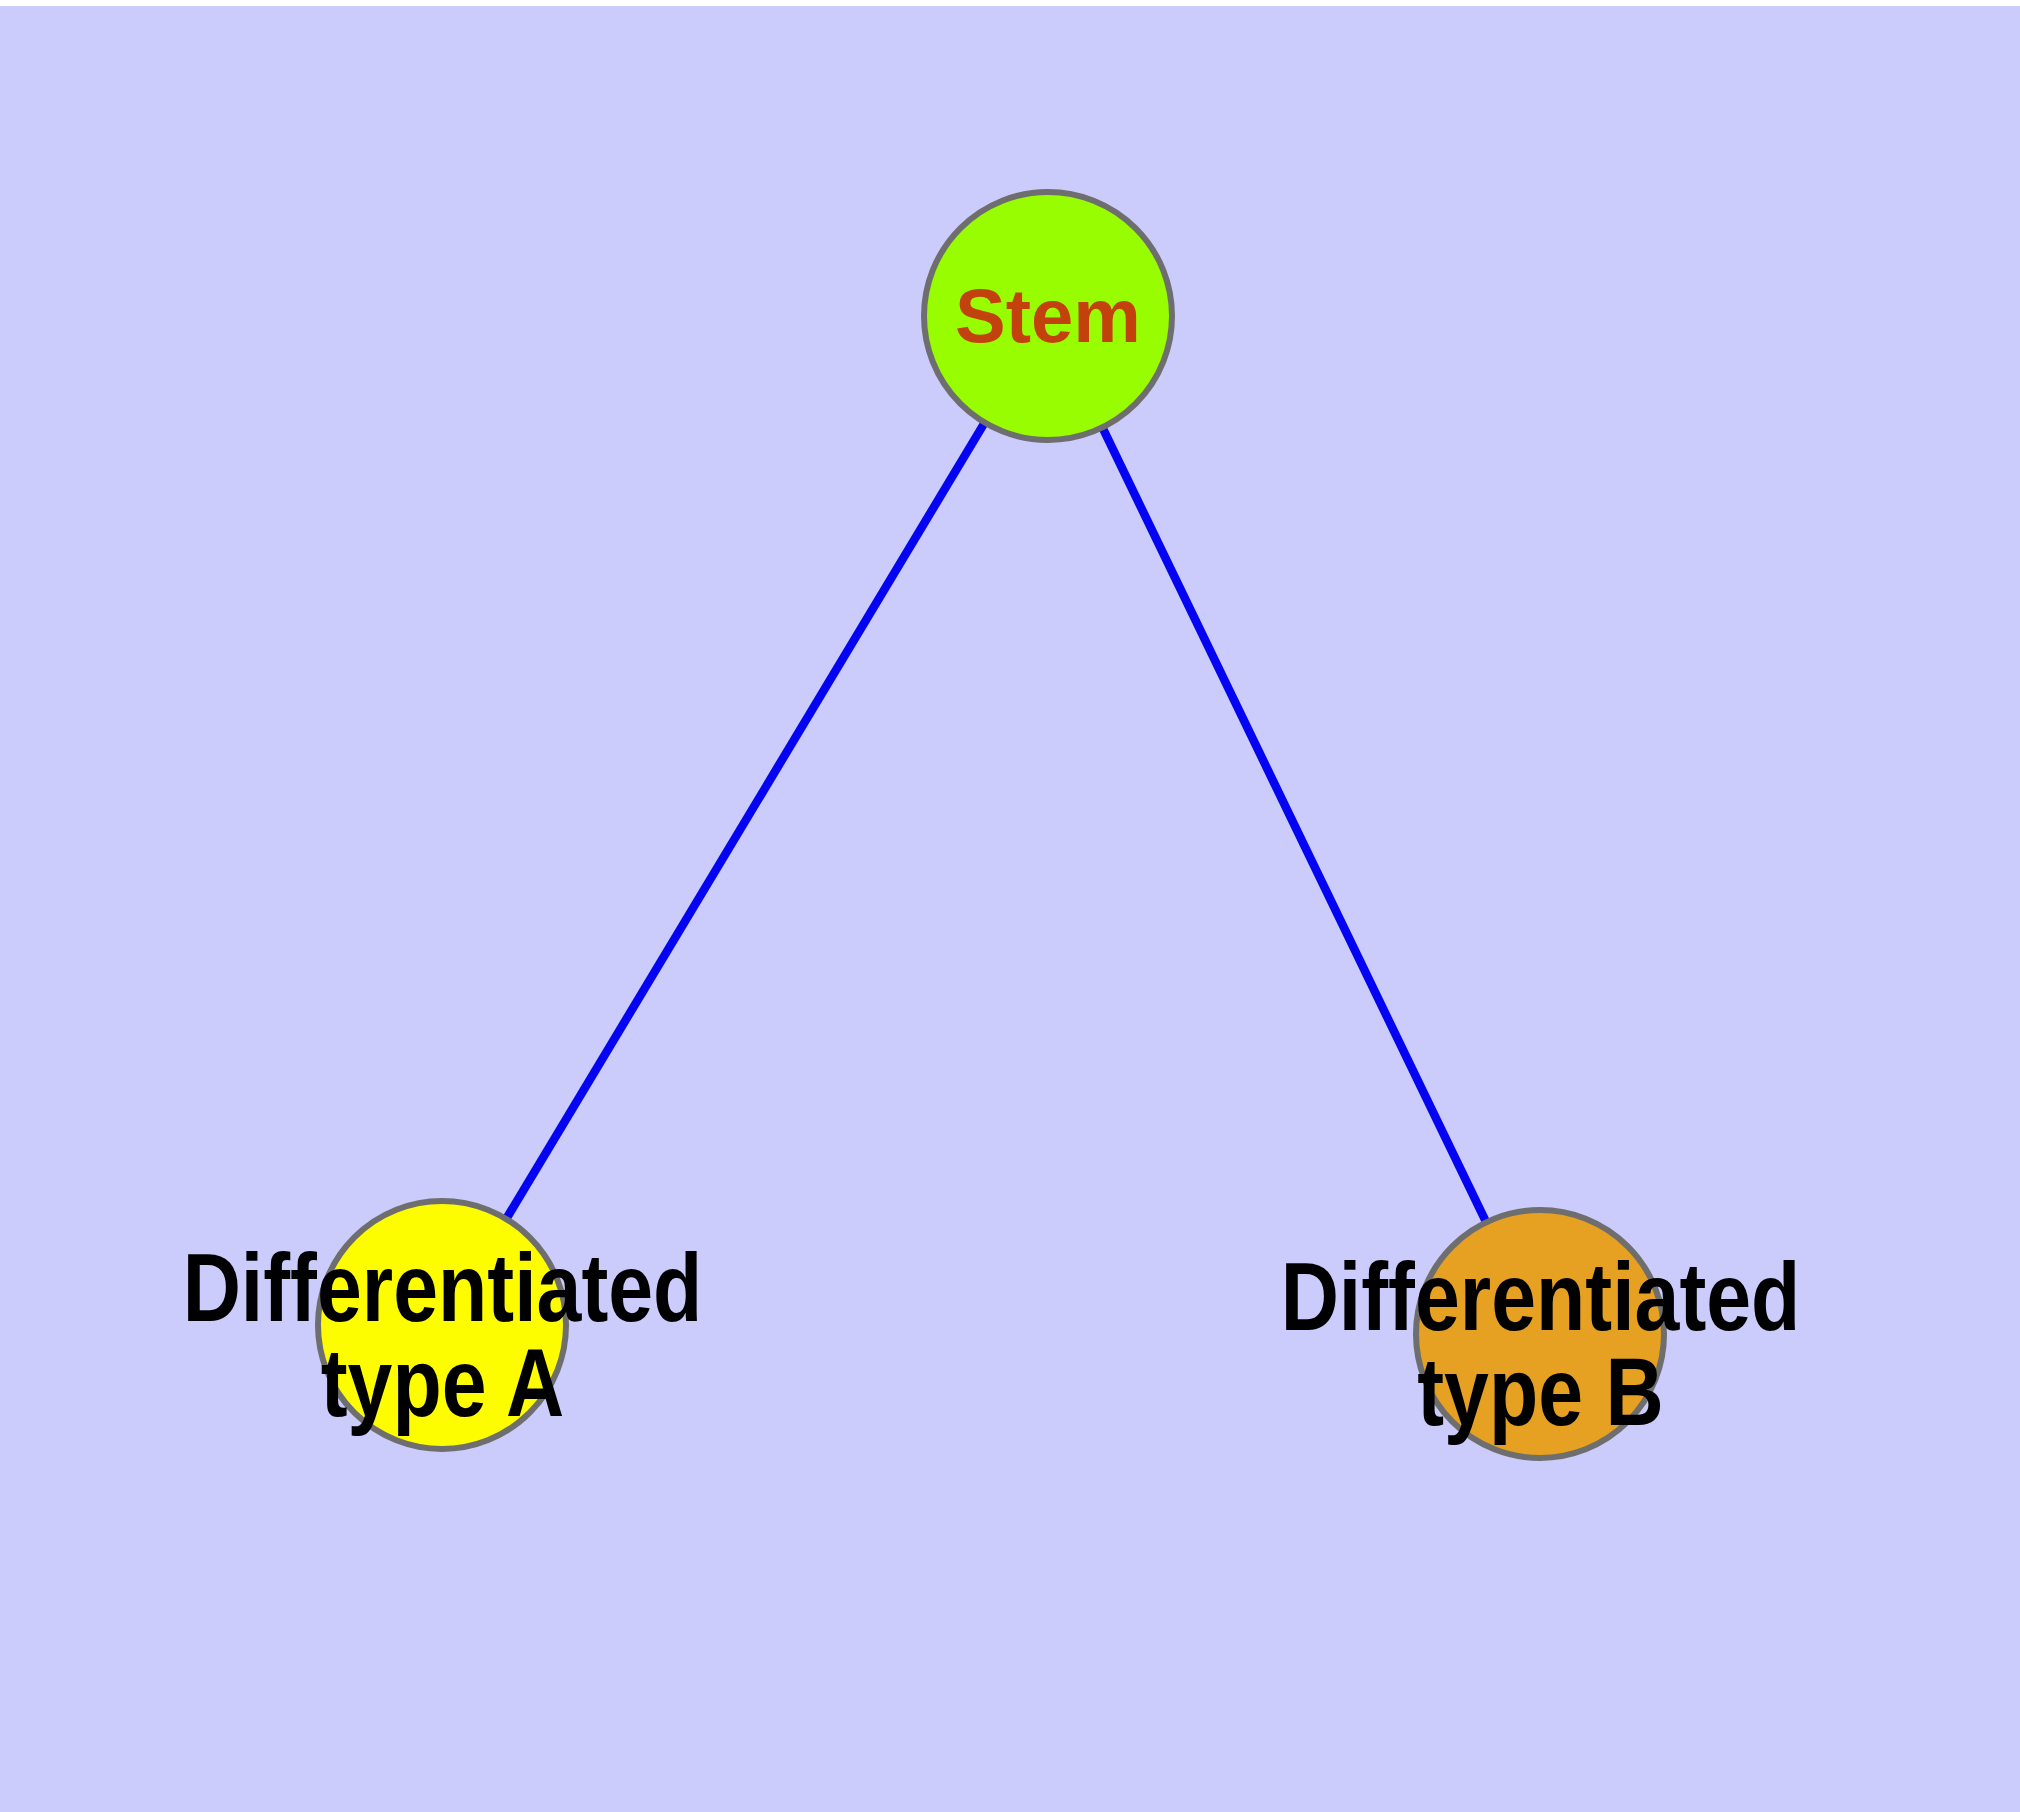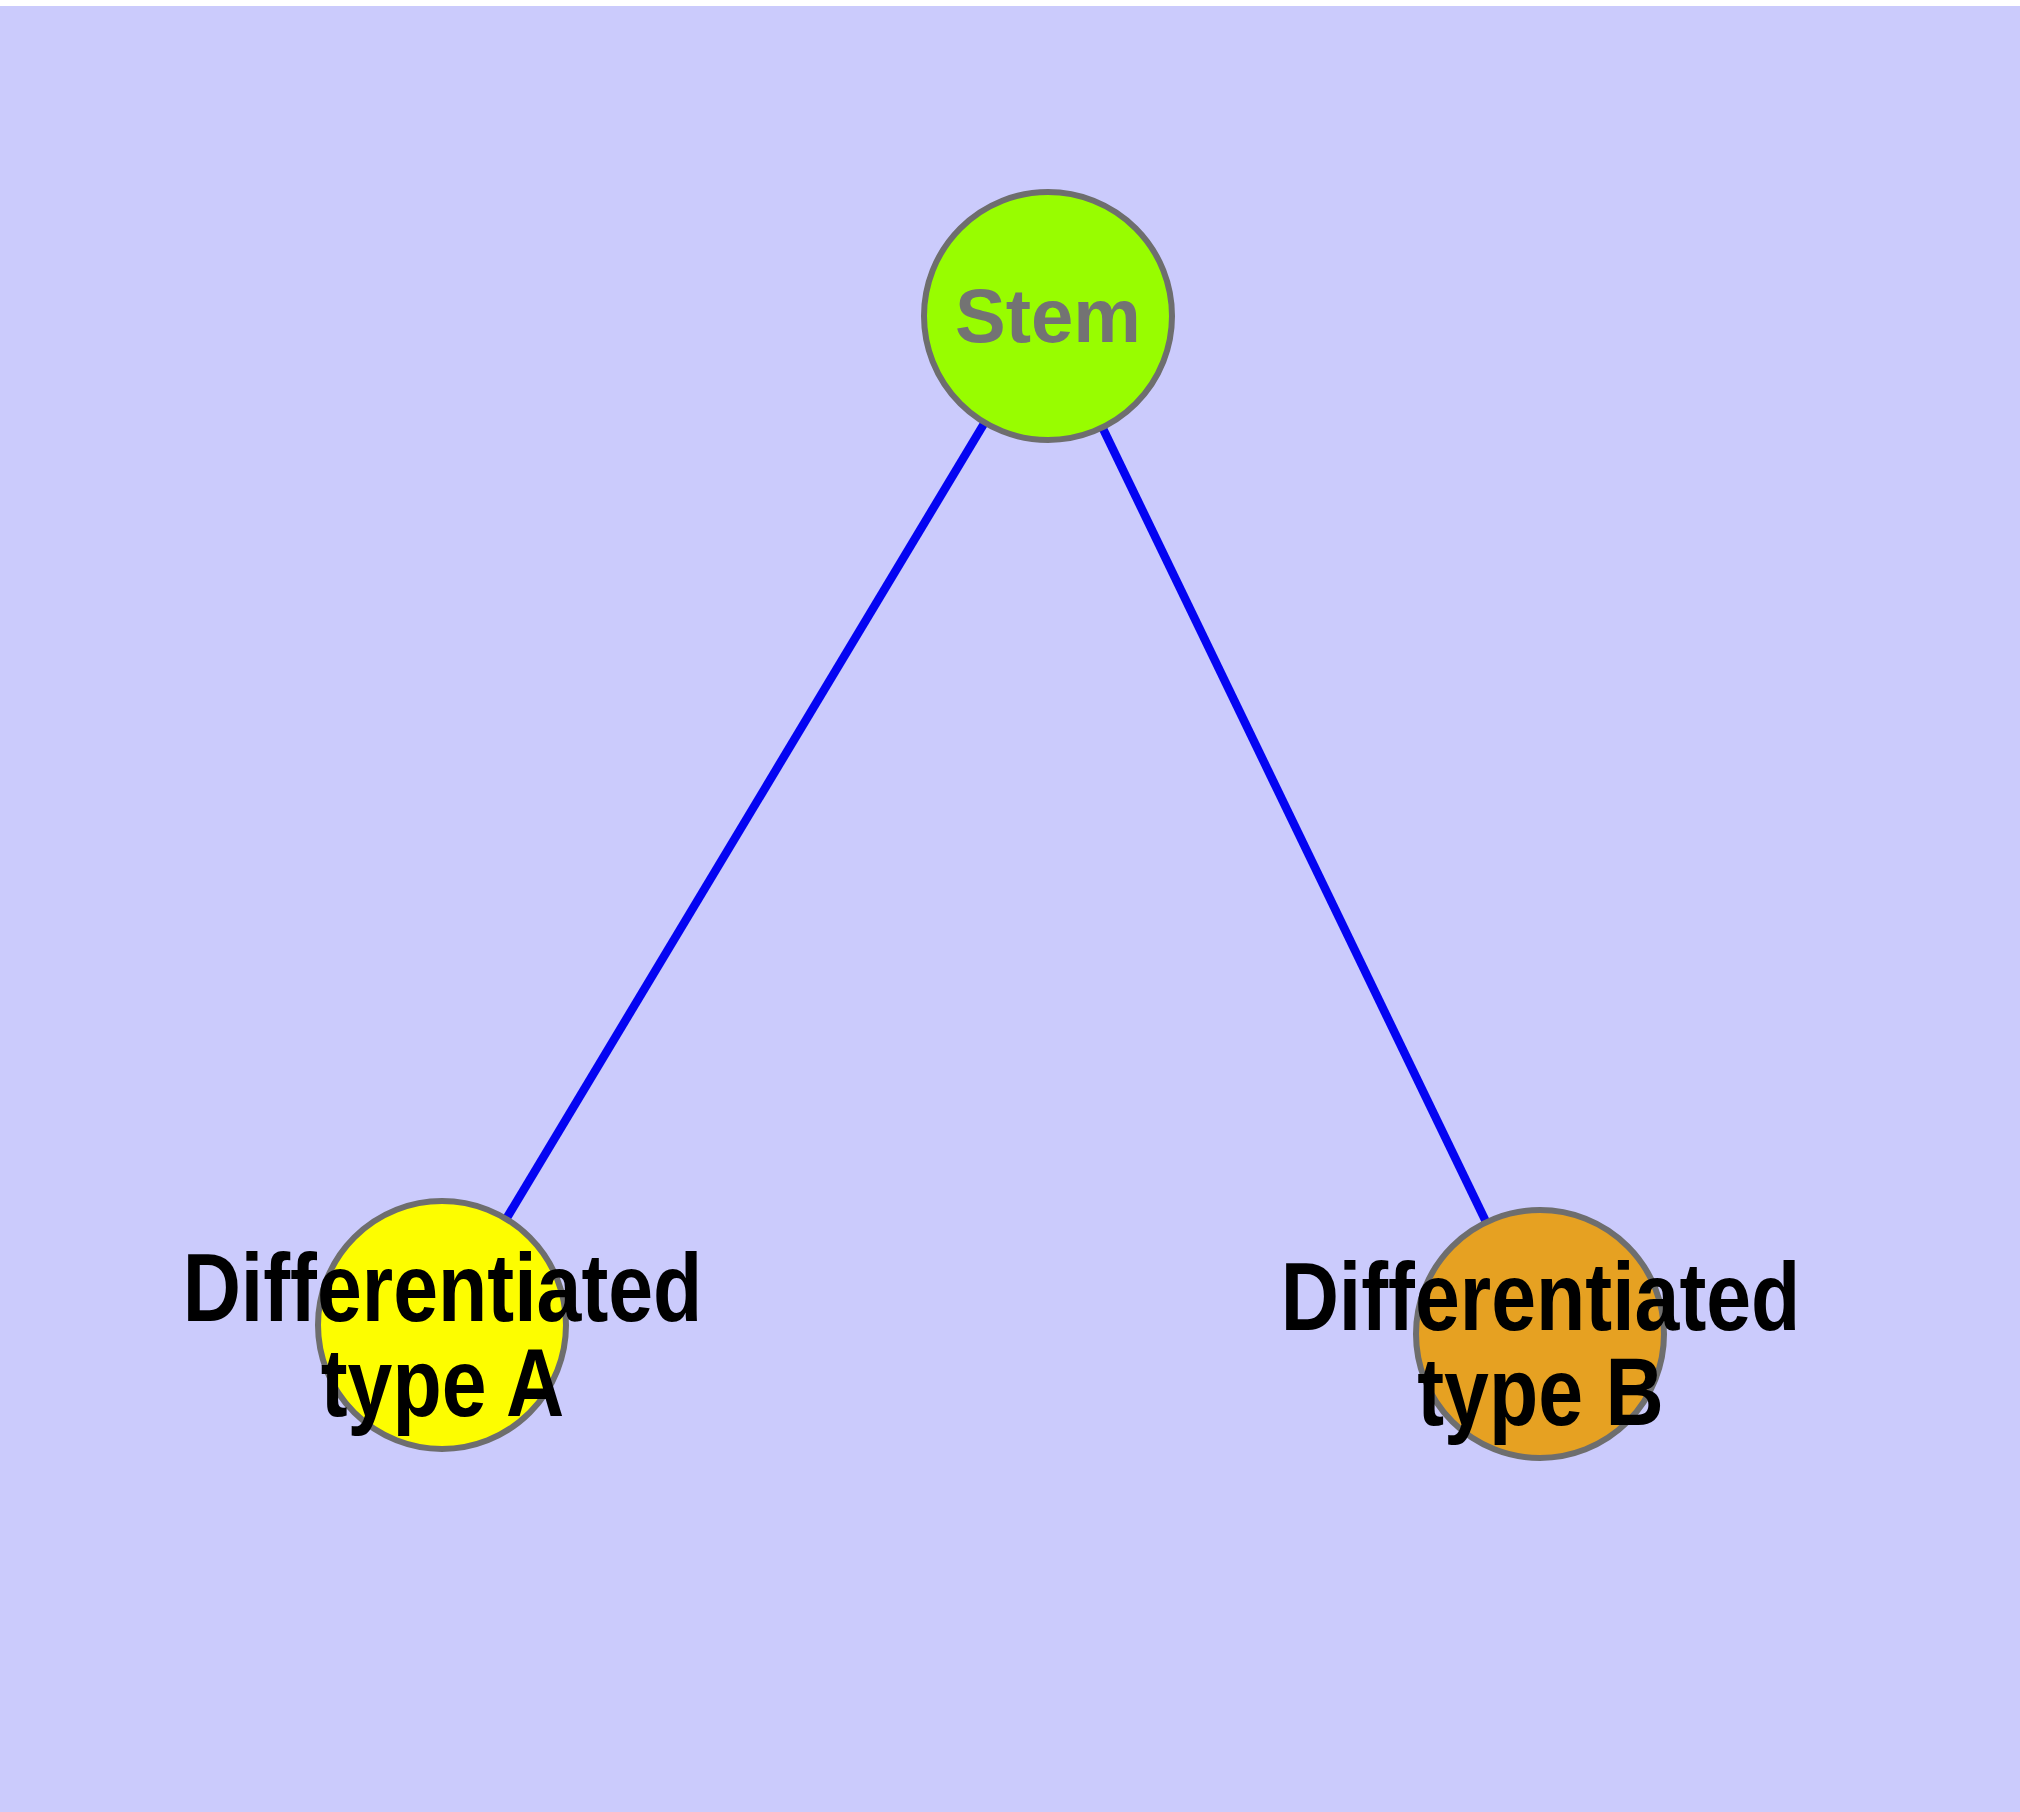--- a/index.html
+++ b/index.html
@@ -80,21 +80,21 @@
 <div class="stage">
 
   <div class="canvas" style="background-color: rgb(203, 203, 252);"></div>
 
   <svg class="edge-layer" viewBox="0 0 2384 2138" xmlns="http://www.w3.org/2000/svg">
     <line x1="1237" y1="373" x2="522" y2="1563" style="stroke: rgb(4, 4, 242);"></line>
     <line x1="1237" y1="373" x2="1817" y2="1574" style="stroke: rgb(4, 4, 242);"></line>
   </svg>
 
   <div class="node node-stem" style="background-color: rgb(152, 253, 0); border-color: rgb(110, 110, 110);">
-    <span class="stem-label" style="color: #737373;">Stem</span>
+    <span class="stem-label" style="color: #c2410c;">Stem</span>
   </div>
 
   <div class="node node-type-a" style="background-color: rgb(253, 253, 0); border-color: rgb(110, 110, 110);"></div>
 
   <div class="node node-type-b" style="background-color: rgb(230, 161, 34); border-color: rgb(110, 110, 110);"></div>
 
   <div class="node-label label-type-a" style="color: rgb(0, 0, 0);">
     <span class="label-line">Differentiated</span>
     <span class="label-line">type A</span>
   </div>

